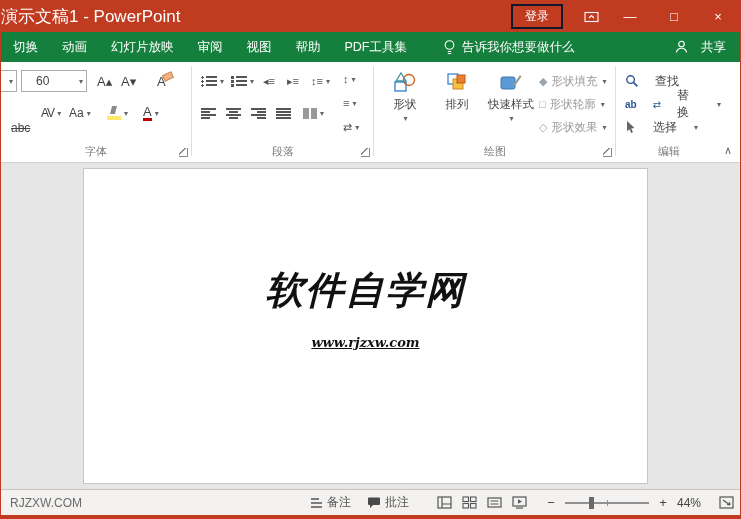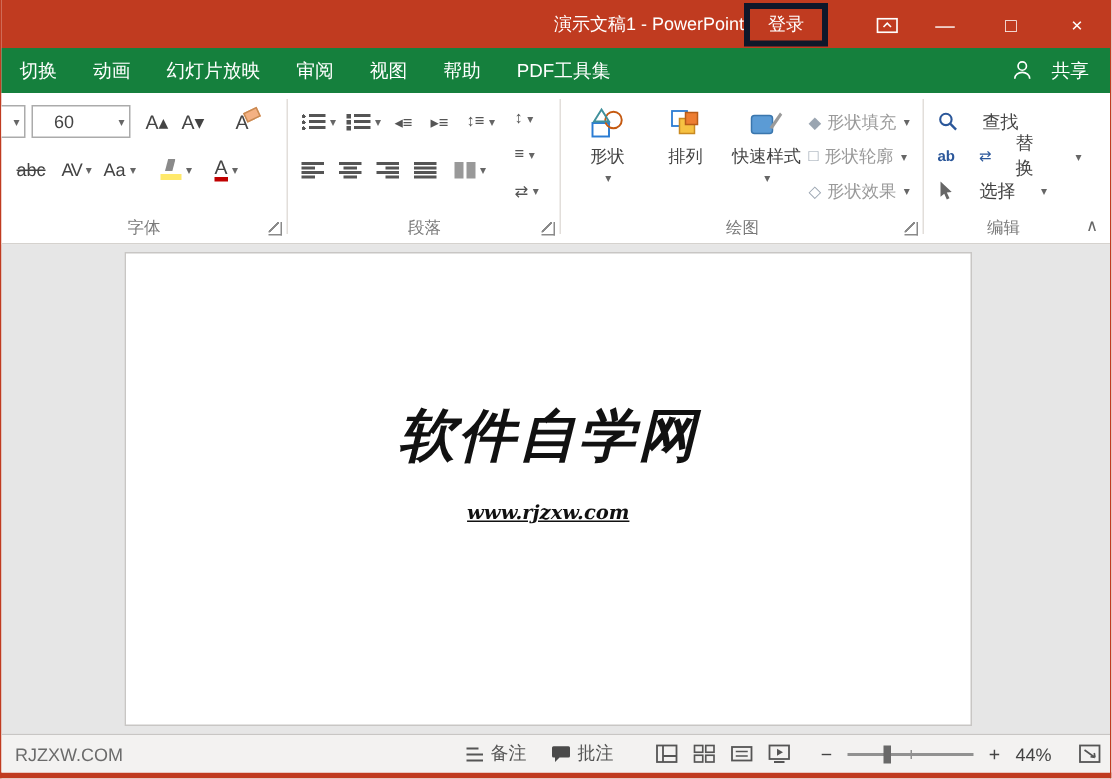--- a/index.html
+++ b/index.html
@@ -3,23 +3,23 @@
 <meta charset="utf-8">
 <style>
   * { box-sizing: border-box; margin: 0; padding: 0; }
   html,body { width:741px; height:519px; }
   body { font-family:"Liberation Sans",sans-serif; cursor:default; overflow:hidden; background:#fff; }
   .window { width:741px; height:519px; display:flex; flex-direction:column;
             border-left:1px solid #C03B20; border-right:1px solid #C03B20; border-bottom:4px solid #C03B20; }
 
   
   .titlebar { height:32px; background:#C03B20; color:#fff; display:flex; align-items:center; flex:none; }
-  .tb-title { flex:1; text-align:right; font-size:12px; }
-  .login-btn { border:4px solid #0f172a; color:#fff; background:transparent; font-size:12px;
-               padding:2px 12px; margin-right:22px; font-family:inherit; }
+  .tb-title { flex:1; text-align:left; font-size:17px; }
+  .login-btn { border:2px solid #0f172a; color:#fff; background:transparent; font-size:12px;
+               padding:2px 12px; margin-right:11px; font-family:inherit; }
   .tb-icon-btn { width:34px; height:32px; display:flex; align-items:center; justify-content:center; }
   .winctl { width:44px; height:32px; display:flex; align-items:center; justify-content:center; font-size:13px; color:#fff; }
 
   
   .tabrow { height:30px; background:#15803d; color:#fff; display:flex; align-items:center; font-size:12.5px; flex:none; }
   .tab { padding:0 12px; height:30px; display:flex; align-items:center; }
   .tellme { display:flex; align-items:center; gap:6px; margin-left:14px; padding:0 10px; }
   .share { margin-left:auto; display:flex; align-items:center; gap:13px; padding:0 14px; }
 
   
@@ -41,21 +41,21 @@
   .combo .dd { margin-left:auto; margin-right:3px; }
 
   
   .name-combo { left:-52px; top:8px; width:68px; }
   .size-combo { left:20px; top:8px; width:66px; font-size:12px; padding-left:14px; }
   .grow { left:96px; top:8px; font-size:13px; }
   .shrink { left:120px; top:8px; font-size:13px; }
   .clearfmt { left:156px; top:8px; font-size:13px; position:absolute; }
   .clearfmt::after { content:""; position:absolute; right:-7px; top:3px; width:8px; height:5px;
                      background:#f4b183; transform:rotate(-25deg); border:1px solid #c98a52; }
-  .strike { left:10px; top:40px; text-decoration:line-through; font-size:12px; }
+  .strike { left:10px; top:55px; text-decoration:line-through; font-size:12px; }
   .avspace { left:40px; top:40px; font-size:12px; letter-spacing:-1px; }
   .acase { left:68px; top:40px; font-size:12px; }
   .hilite { left:106px; top:40px; }
   .pen { display:inline-block; width:14px; height:14px; position:relative; }
   .pen::before { content:""; position:absolute; left:3px; top:0; width:7px; height:8px; background:#8a8a8a;
                  clip-path:polygon(0 100%,30% 0,100% 0,70% 100%); }
   .pen::after { content:""; position:absolute; left:0; bottom:0; width:14px; height:4px; background:#FFE96B; }
   .fcolor { left:142px; top:40px; }
   .fcolor .A { font-size:13px; border-bottom:3px solid #C00000; line-height:13px; }
 
@@ -156,20 +156,27 @@
   </div>
 
   <div class="tabrow">
     <div class="tab">切换</div>
     <div class="tab">动画</div>
     <div class="tab">幻灯片放映</div>
     <div class="tab">审阅</div>
     <div class="tab">视图</div>
     <div class="tab">帮助</div>
     <div class="tab">PDF工具集</div>
+    <div class="tellme">
+      <svg width="13" height="17" viewBox="0 0 13 17">
+        <circle cx="6.5" cy="6" r="4.3" fill="none" stroke="#fff" stroke-width="1.1"></circle>
+        <path d="M4.8 12.5 h3.4 M4.8 14.5 h3.4" stroke="#fff" stroke-width="1.1"></path>
+      </svg>
+      <span>告诉我你想要做什么</span>
+    </div>
     <div class="share">
       <svg width="13" height="14" viewBox="0 0 13 14">
         <circle cx="6.5" cy="4" r="2.8" fill="none" stroke="#fff" stroke-width="1.1"></circle>
         <path d="M1.5 12.5 a5 4.3 0 0 1 10 0" fill="none" stroke="#fff" stroke-width="1.1"></path>
       </svg>
       <span>共享</span>
     </div>
   </div>
 
   <div class="ribbon">

